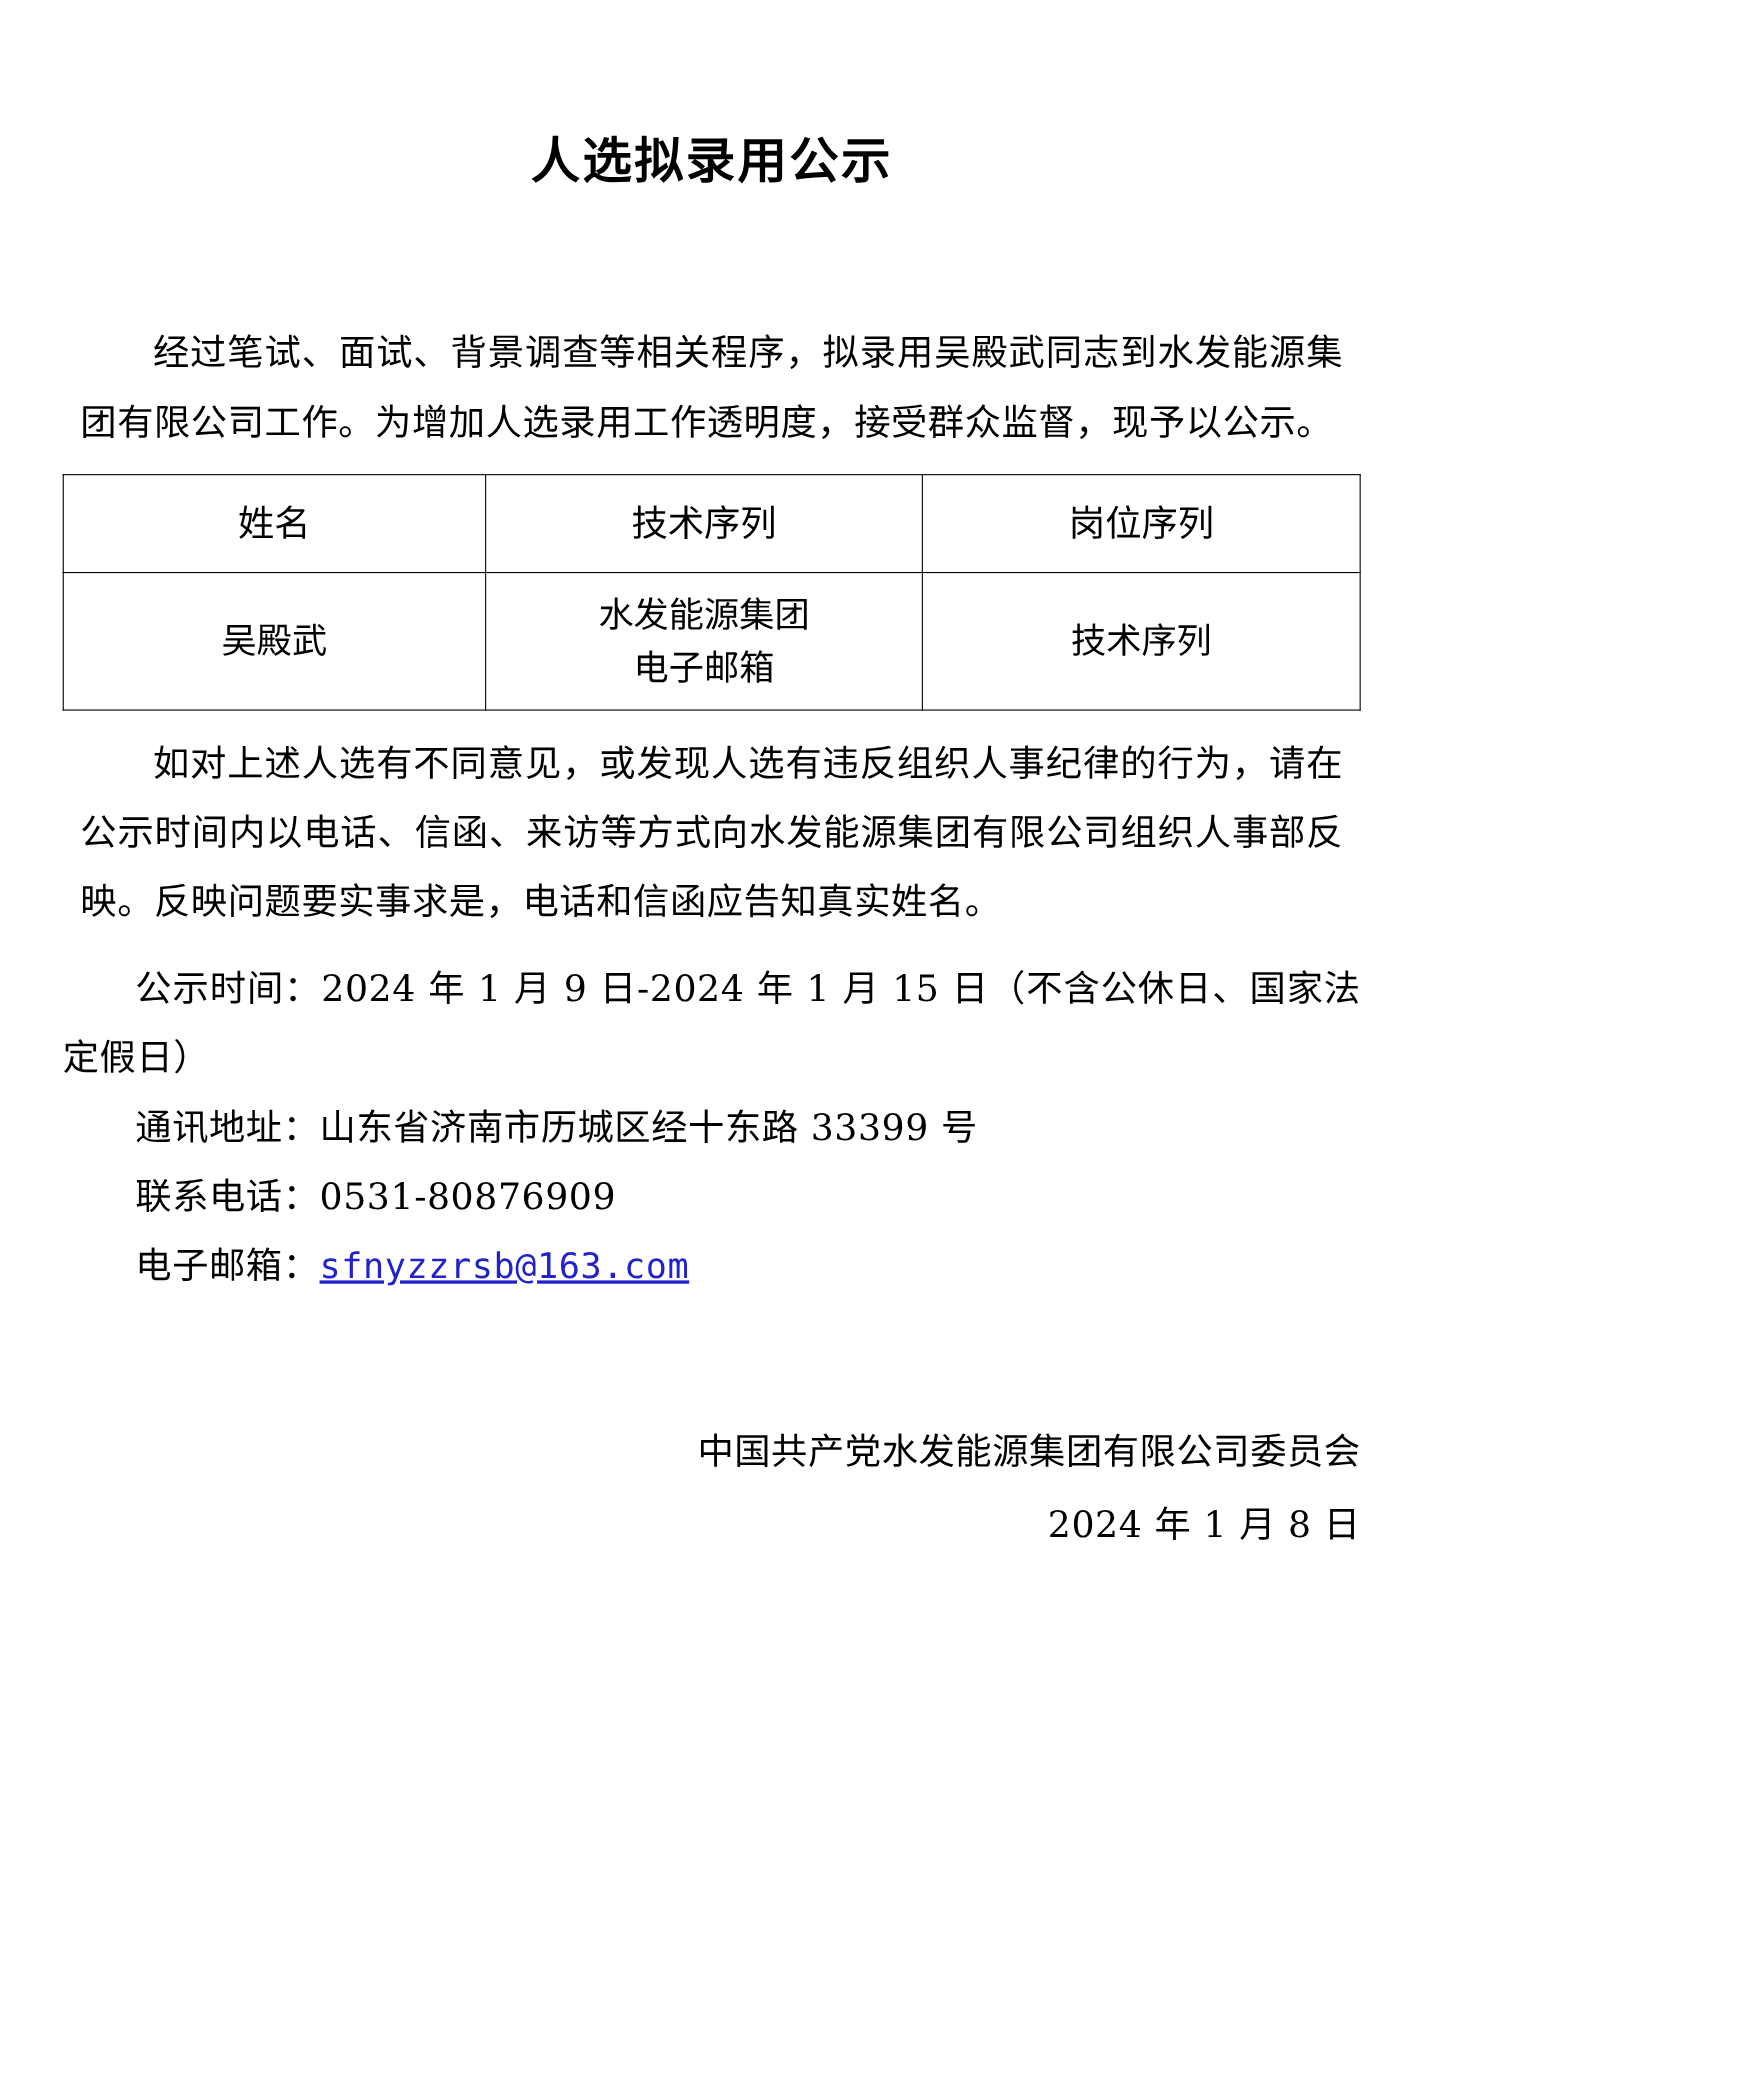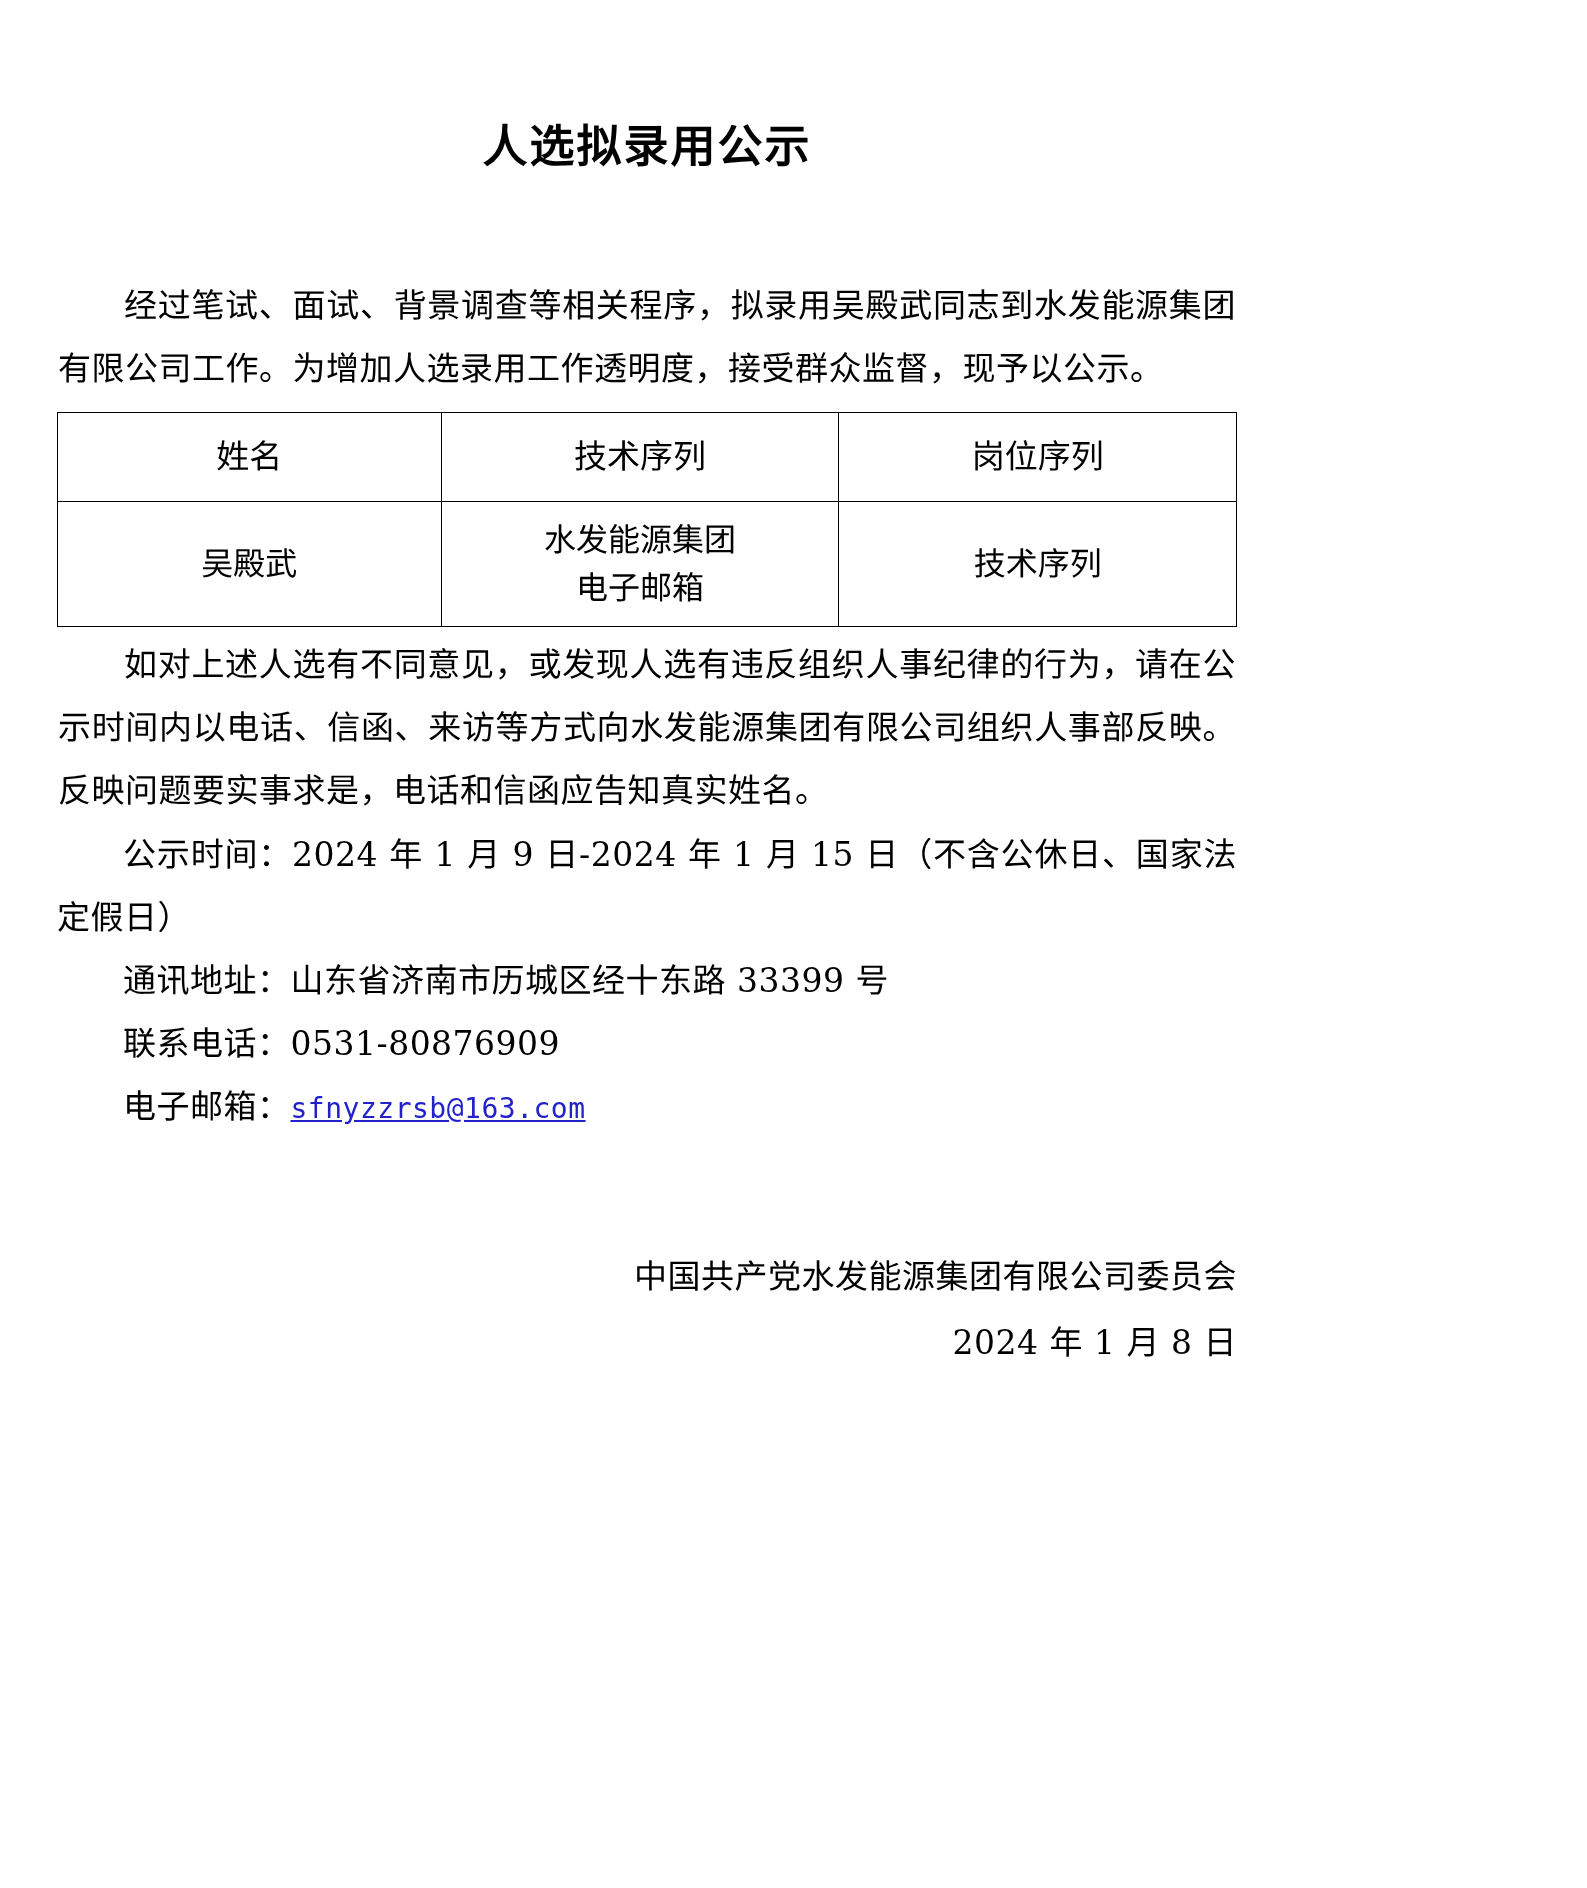--- a/index.html
+++ b/index.html
@@ -32,21 +32,21 @@
     font-family: "DejaVu Serif", "Liberation Serif", serif;
   }
   .body-wrap {
     width: 1180px;
     margin: 0 auto;
     padding-top: 98px;
   }
   p.para {
     font-size: 33px;
     line-height: 63px;
-    margin: 1px;
+    margin: 16px;
     text-align: justify;
     text-justify: inter-ideograph;
     text-indent: 66px;
     letter-spacing: 0.5px;
   }
   p.line {
     font-size: 33px;
     line-height: 63px;
     margin: 0;
     text-align: justify;
@@ -85,21 +85,21 @@
     font-size: 33px;
     line-height: 63px;
     margin: 0;
     text-indent: 66px;
     letter-spacing: 0.5px;
   }
   a.email-link {
     color: #2222cc;
     text-decoration: underline;
     font-family: "DejaVu Sans Mono", "Liberation Mono", monospace;
-    font-size: 28px;
+    font-size: 32px;
   }
   .signature {
     margin-top: 104px;
     text-align: right;
     font-size: 33px;
     line-height: 66px;
     letter-spacing: 0.5px;
   }
   .signature .org { padding-left: 40px; }
   .signature .date { padding-left: 40px; }

